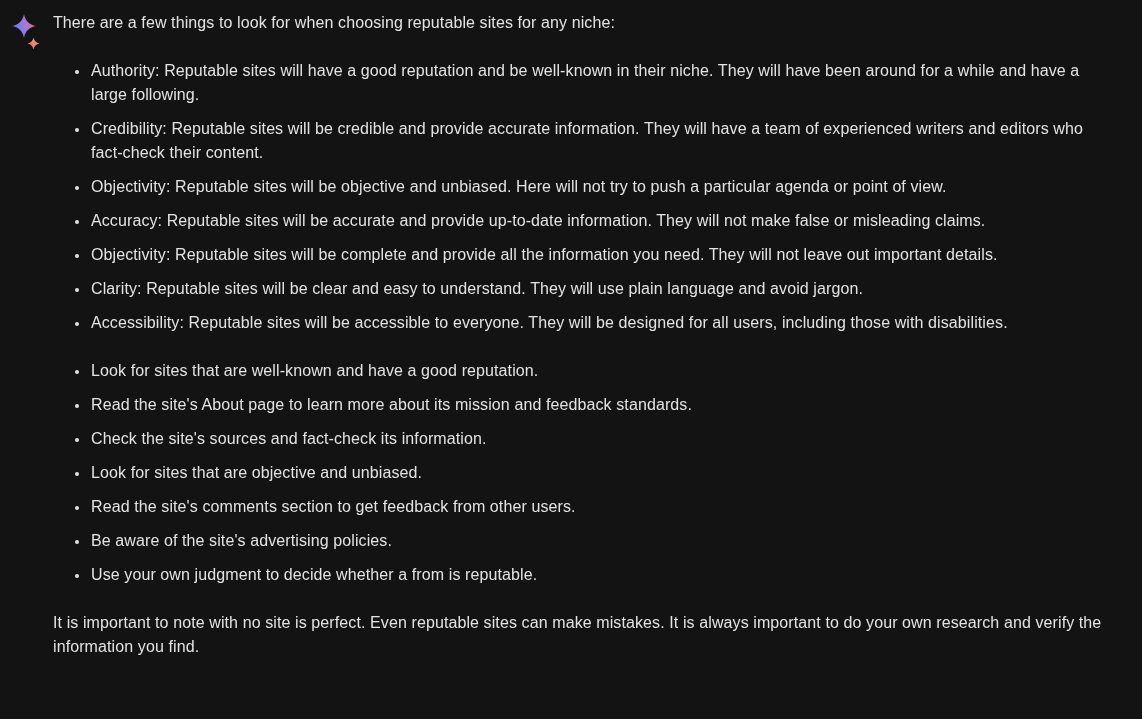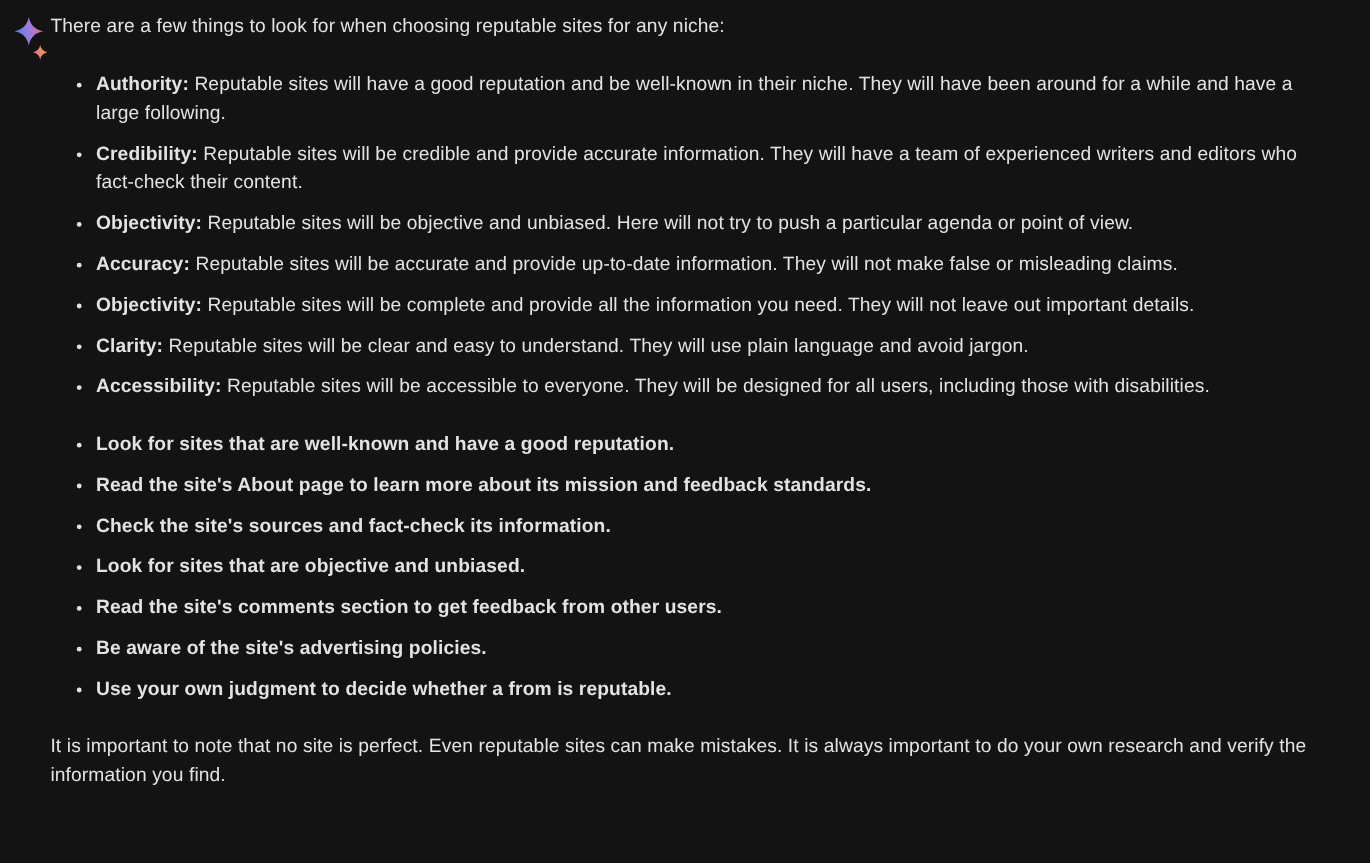--- a/index.html
+++ b/index.html
@@ -19,20 +19,21 @@
     width: 1142px;
   }
   .avatar {
     flex: none;
     width: 31px;
     height: 38px;
     margin-top: 2px;
   }
   .content {
     flex: 1;
+    margin-left: 11px;
     color: #e3e3e3;
     font-size: 16px;
     line-height: 24px;
     letter-spacing: 0.1px;
   }
   .content p {
     margin: 0;
   }
   .content ul {
     list-style: disc outside;
@@ -44,21 +45,21 @@
     padding-left: 1px;
   }
   .content li:last-child {
     margin-bottom: 0;
   }
   .content li::marker {
     color: #e3e3e3;
     font-size: 13px;
   }
   .b {
-    font-weight: 700;
+    font-weight: 400;
   }
 </style>
 </head>
 <body>
 
 <div class="response">
 
   <div class="avatar">
     <svg width="31" height="38" viewBox="0 0 31 38">
       <defs>
@@ -95,16 +96,16 @@
     <ul>
       <li><span class="b">Look for sites that are well-known and have a good reputation.</span></li>
       <li><span class="b">Read the site's About page to learn more about its mission and feedback standards.</span></li>
       <li><span class="b">Check the site's sources and fact-check its information.</span></li>
       <li><span class="b">Look for sites that are objective and unbiased.</span></li>
       <li><span class="b">Read the site's comments section to get feedback from other users.</span></li>
       <li><span class="b">Be aware of the site's advertising policies.</span></li>
       <li><span class="b">Use your own judgment to decide whether a from is reputable.</span></li>
     </ul>
 
-    <p>It is important to note that no site is perfect. Even reputable sites can make mistakes. It is always important to do your own research and verify the information you find.</p>
+    <p>It is important to note with no site is perfect. Even reputable sites can make mistakes. It is always important to do your own research and verify the information you find.</p>
 
   </div>
 </div>
 
 </body></html>

